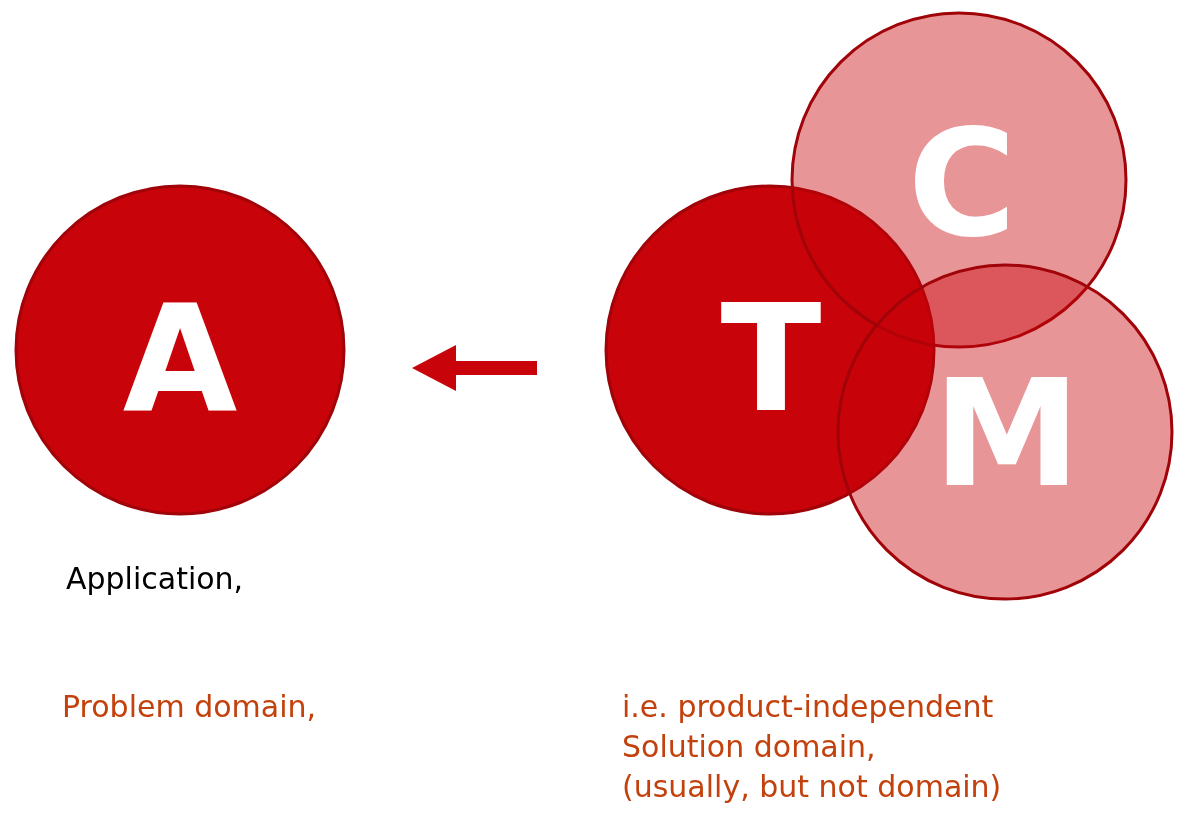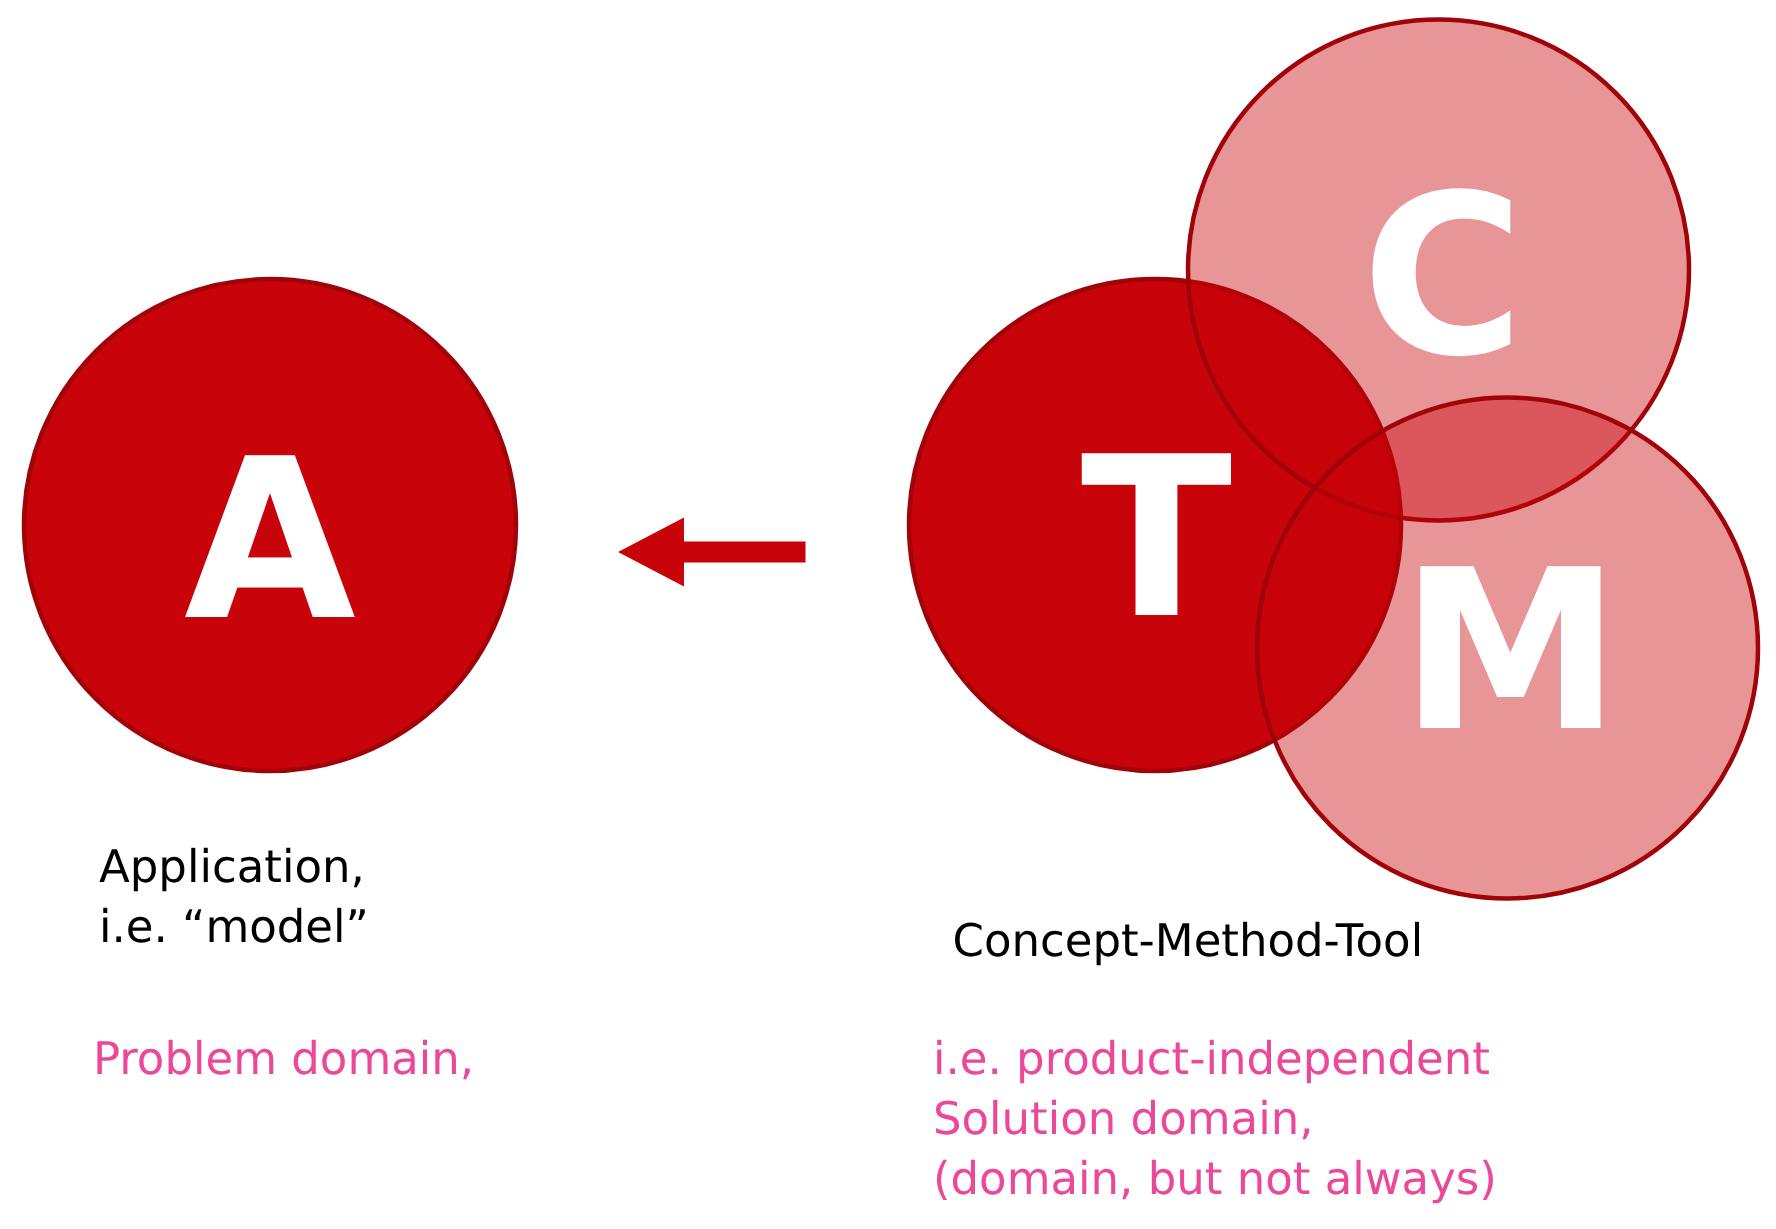--- a/index.html
+++ b/index.html
@@ -20,21 +20,21 @@
     text-anchor: middle;
   }
   .label {
     position: absolute;
     font-size: 30px;
     line-height: 40px;
     white-space: nowrap;
     letter-spacing: 0px;
   }
   .label.title { color: #000000; }
-  .label.subtitle { color: #ec4899; }
+  .label.subtitle { color: #c2410c; }
 </style>
 </head>
 <body>
 
 <div class="stage">
 
   <svg width="1184" height="819" viewBox="0 0 1184 819">
 
     <circle cx="180" cy="350" r="164" stroke-width="3" fill="#c8030a" stroke="#a00308"></circle>
 
@@ -47,30 +47,26 @@
     <circle cx="1005" cy="432" r="167" stroke-width="3" fill-opacity="0.42" fill="#c8030a" stroke="#a00308"></circle>
 
     <text class="circle-letter" x="180" y="411">A</text>
     <text class="circle-letter" x="771" y="410">T</text>
     <text class="circle-letter" x="962" y="235">C</text>
     <text class="circle-letter" x="1007" y="485">M</text>
   </svg>
 
   <div class="label title" style="left:66px; top:559px;">
     <div>Application,</div>
-    <div>i.e. “model”</div>
   </div>
 
-  <div class="label title" style="left:635px; top:608px;">
-    <div>Concept-Method-Tool</div>
-  </div>
 
   <div class="label subtitle" style="left:62px; top:687px;">
     <div>Problem domain,</div>
   </div>
 
   <div class="label subtitle" style="left:622px; top:687px;">
     <div>i.e. product-independent</div>
     <div>Solution domain,</div>
-    <div>(domain, but not always)</div>
+    <div>(usually, but not domain)</div>
   </div>
 
 </div>
 
 </body></html>

